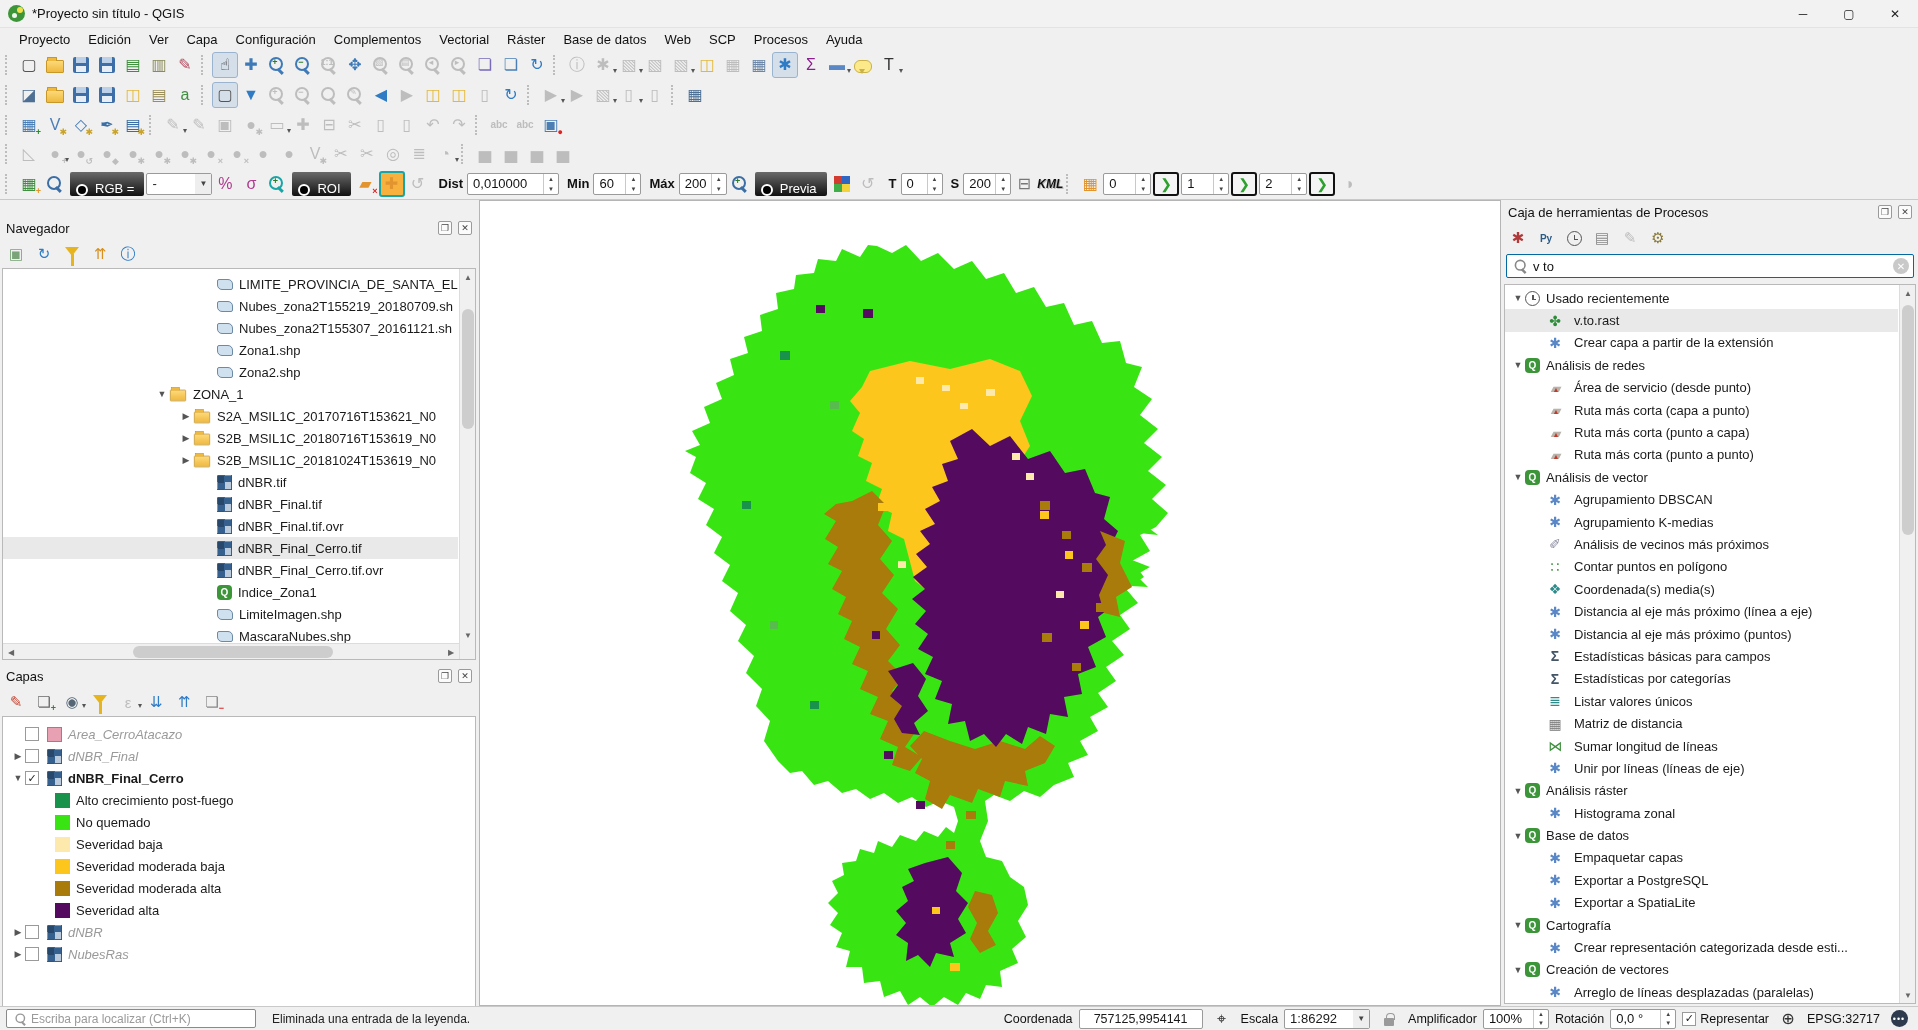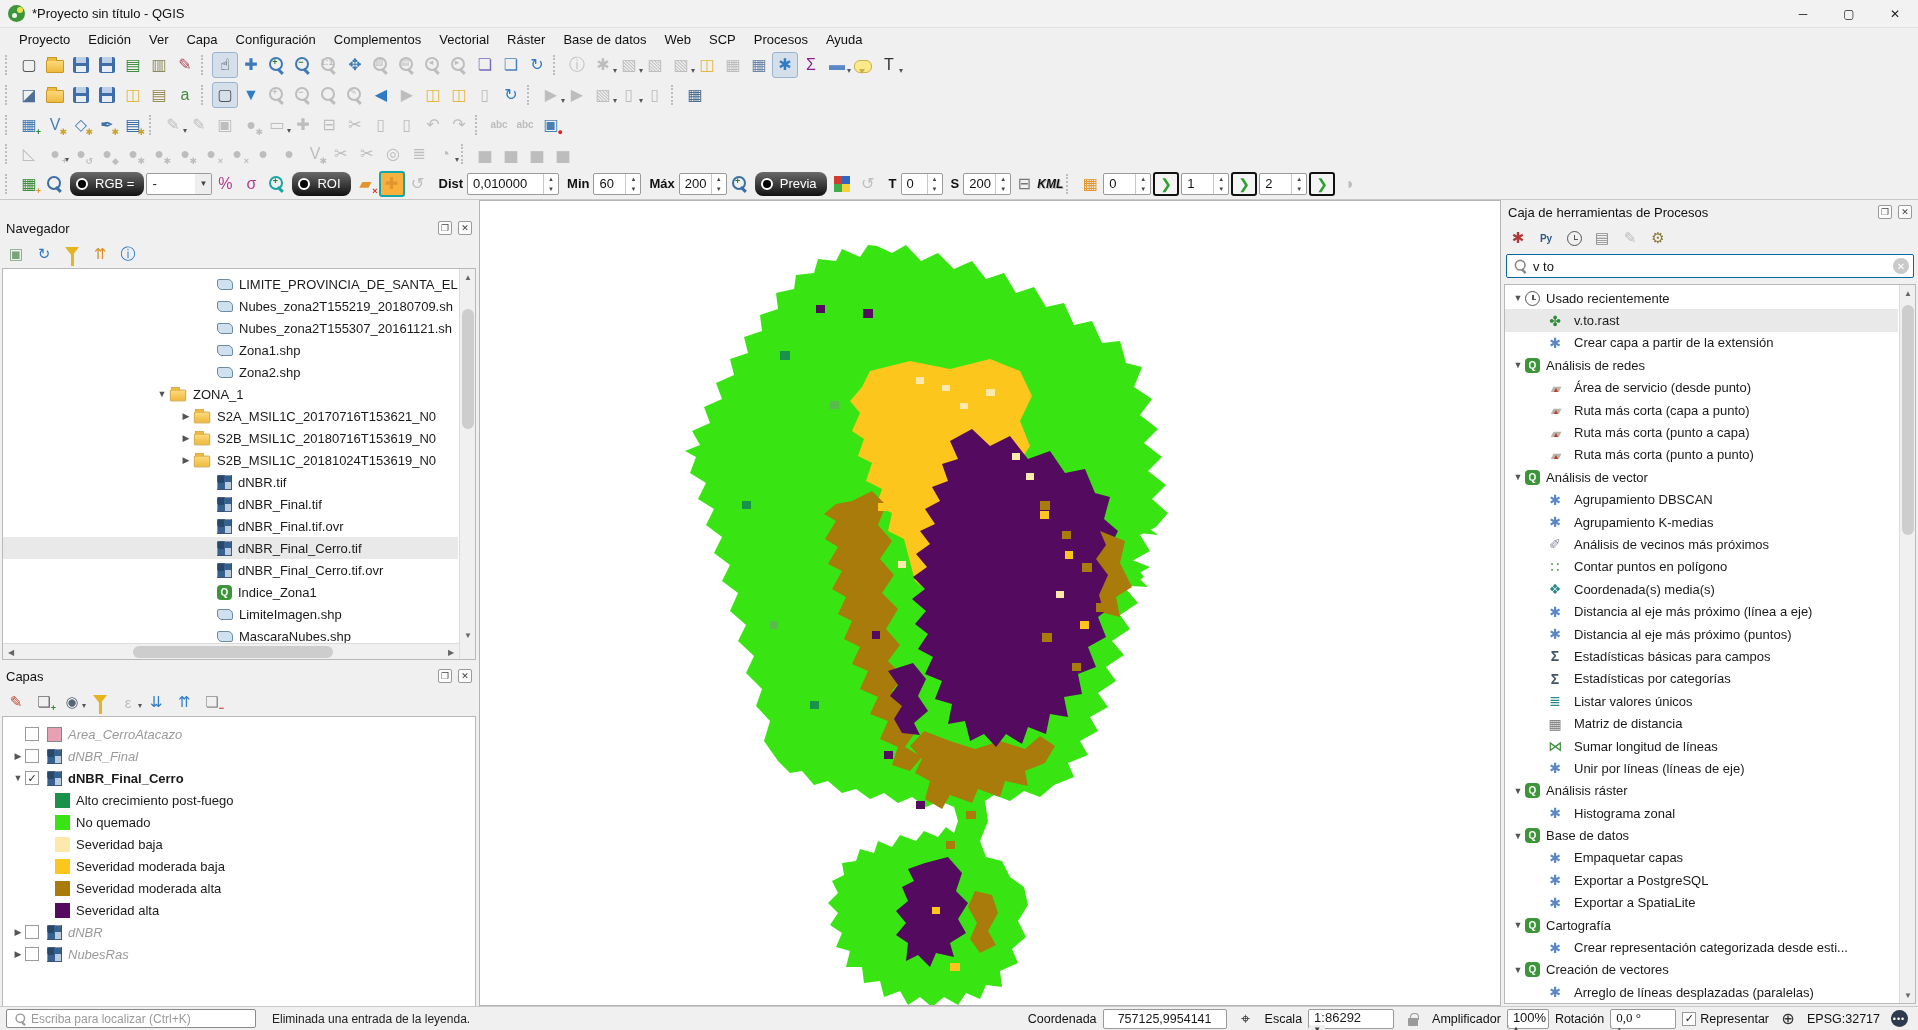--- a/index.html
+++ b/index.html
@@ -66,21 +66,21 @@
   .i-legsw { width:15px; height:15px; flex:none; }
   
   .tlab { font-weight:bold; font-size:13px; margin:0 4px 0 8px; color:#111; }
   .spin { display:flex; height:22px; border:1px solid #9a9a9a; background:#fff; border-radius:2px; align-items:stretch; flex:none; }
   .spin .sval { flex:1; display:flex; align-items:center; padding-left:5px; font-size:13px; color:#111; }
   .sarr { width:15px; border-left:1px solid #c9c9c9; display:flex; flex-direction:column; }
   .sarr span { flex:1; display:flex; align-items:center; justify-content:center; font-size:6px; color:#444; }
   .combo { display:flex; height:22px; border:1px solid #9a9a9a; background:#fff; border-radius:2px; flex:none; }
   .combo .sval { flex:1; display:flex; align-items:center; padding-left:5px; font-size:13px; }
   .combo .cbtn { width:16px; display:flex; align-items:center; justify-content:center; font-size:8px; color:#444; background:#eee; }
-  .darkblk { height:24px; border-radius:8px; background:linear-gradient(#6a6a6a,#111); color:#fff; display:flex; align-items:center; padding:0 10px 0 6px; font-size:13px; flex:none; margin:0 2px;}
+  .darkblk { height:24px; border-radius:2px; background:linear-gradient(#6a6a6a,#111); color:#fff; display:flex; align-items:flex-end; padding:0 10px 0 6px; font-size:13px; flex:none; margin:0 2px;}
   .darkblk .dot { width:12px; height:12px; border-radius:50%; background:#000; border:2px solid #fff; margin-right:7px; flex:none;}
   .gobtn { width:26px; height:24px; border:2px solid #111; border-radius:3px; background:#f4f4f4; display:flex; align-items:center; justify-content:center; color:#2da12d; font-weight:bold; font-size:14px; margin:0 2px; flex:none;}
   .kml { font-weight:bold; font-style:italic; font-size:12px; color:#111; text-shadow:1px 1px 0 #bbb; }
 
   
   #main { position:absolute; top:200px; left:0; width:1918px; height:806px; }
   #leftdocks { position:absolute; left:0; top:16px; width:478px; height:806px; background:#f0f0f0; }
   #canvas { position:absolute; left:479px; top:0; width:1022px; height:806px; background:#fff; border:1px solid #b5b5b5; }
   #rightdock { position:absolute; left:1502px; top:0; width:416px; height:806px; background:#f0f0f0; }
 
@@ -127,21 +127,21 @@
   
   #statusbar { position:absolute; left:0; top:1006px; width:1918px; height:24px; background:#f0f0f0; border-top:1px solid #c9c9c9; display:flex; align-items:center; padding:0 6px; gap:8px; font-size:12px;}
   #locatebox { width:250px; height:19px; border:1px solid #8a8a8a; border-radius:2px; background:#fff; display:flex; align-items:center; padding:0 4px; flex:none;}
   #locatebox .mg { transform:scale(.7); color:#999; flex:none; }
   #locate-input { border:none; outline:none; flex:1; font-size:12px; font-family:inherit; color:#333; }
   #locate-input::placeholder { color:#9a9a9a; }
   #status-msg { color:#222; margin-left:8px; flex:none; }
   #status-right { margin-left:auto; display:flex; align-items:center; gap:6px; }
   #status-right .lab { color:#111; font-size:12.5px; flex:none;}
   #status-right .sinput { height:20px; border:1px solid #9a9a9a; border-radius:2px; background:#fff; font-size:12.5px; padding:0 4px; display:flex; align-items:center; justify-content:center; flex:none;}
-  #status-right .spin,#status-right .combo { height:20px;flex-direction:column; }
+  #status-right .spin,#status-right .combo { height:20px; }
   #status-right .chkwrap { display:flex; align-items:center; gap:4px; }
 </style>
 </head>
 <body>
 
 <div id="win">
 
   <div id="titlebar">
     <span id="qgis-logo"></span>
     <span id="title-text">*Proyecto sin título - QGIS</span>
@@ -1329,29 +1329,29 @@
         </span>
         <span class="lab">Escala</span>
         <div class="combo" style="width: 86px;">
           <span class="sval">1:86292</span>
           <span class="cbtn">▼</span>
         </div>
         <span class="tbi">
           <span class="i-lock"></span>
         </span>
         <span class="lab">Amplificador</span>
-        <div class="spin" style="width: 42px;">
+        <div class="spin" style="width: 66px;">
           <span class="sval">100%</span>
           <span class="sarr">
             <span>▲</span>
             <span>▼</span>
           </span>
         </div>
         <span class="lab">Rotación</span>
-        <div class="spin" style="width: 66px; font-family: Liberation Serif, serif;">
+        <div class="spin" style="width: 66px;">
           <span class="sval">0,0 °</span>
           <span class="sarr">
             <span>▲</span>
             <span>▼</span>
           </span>
         </div>
         <span class="chkwrap">
           <span class="chk">✓</span>
           <span class="lab">Representar</span>
         </span>

